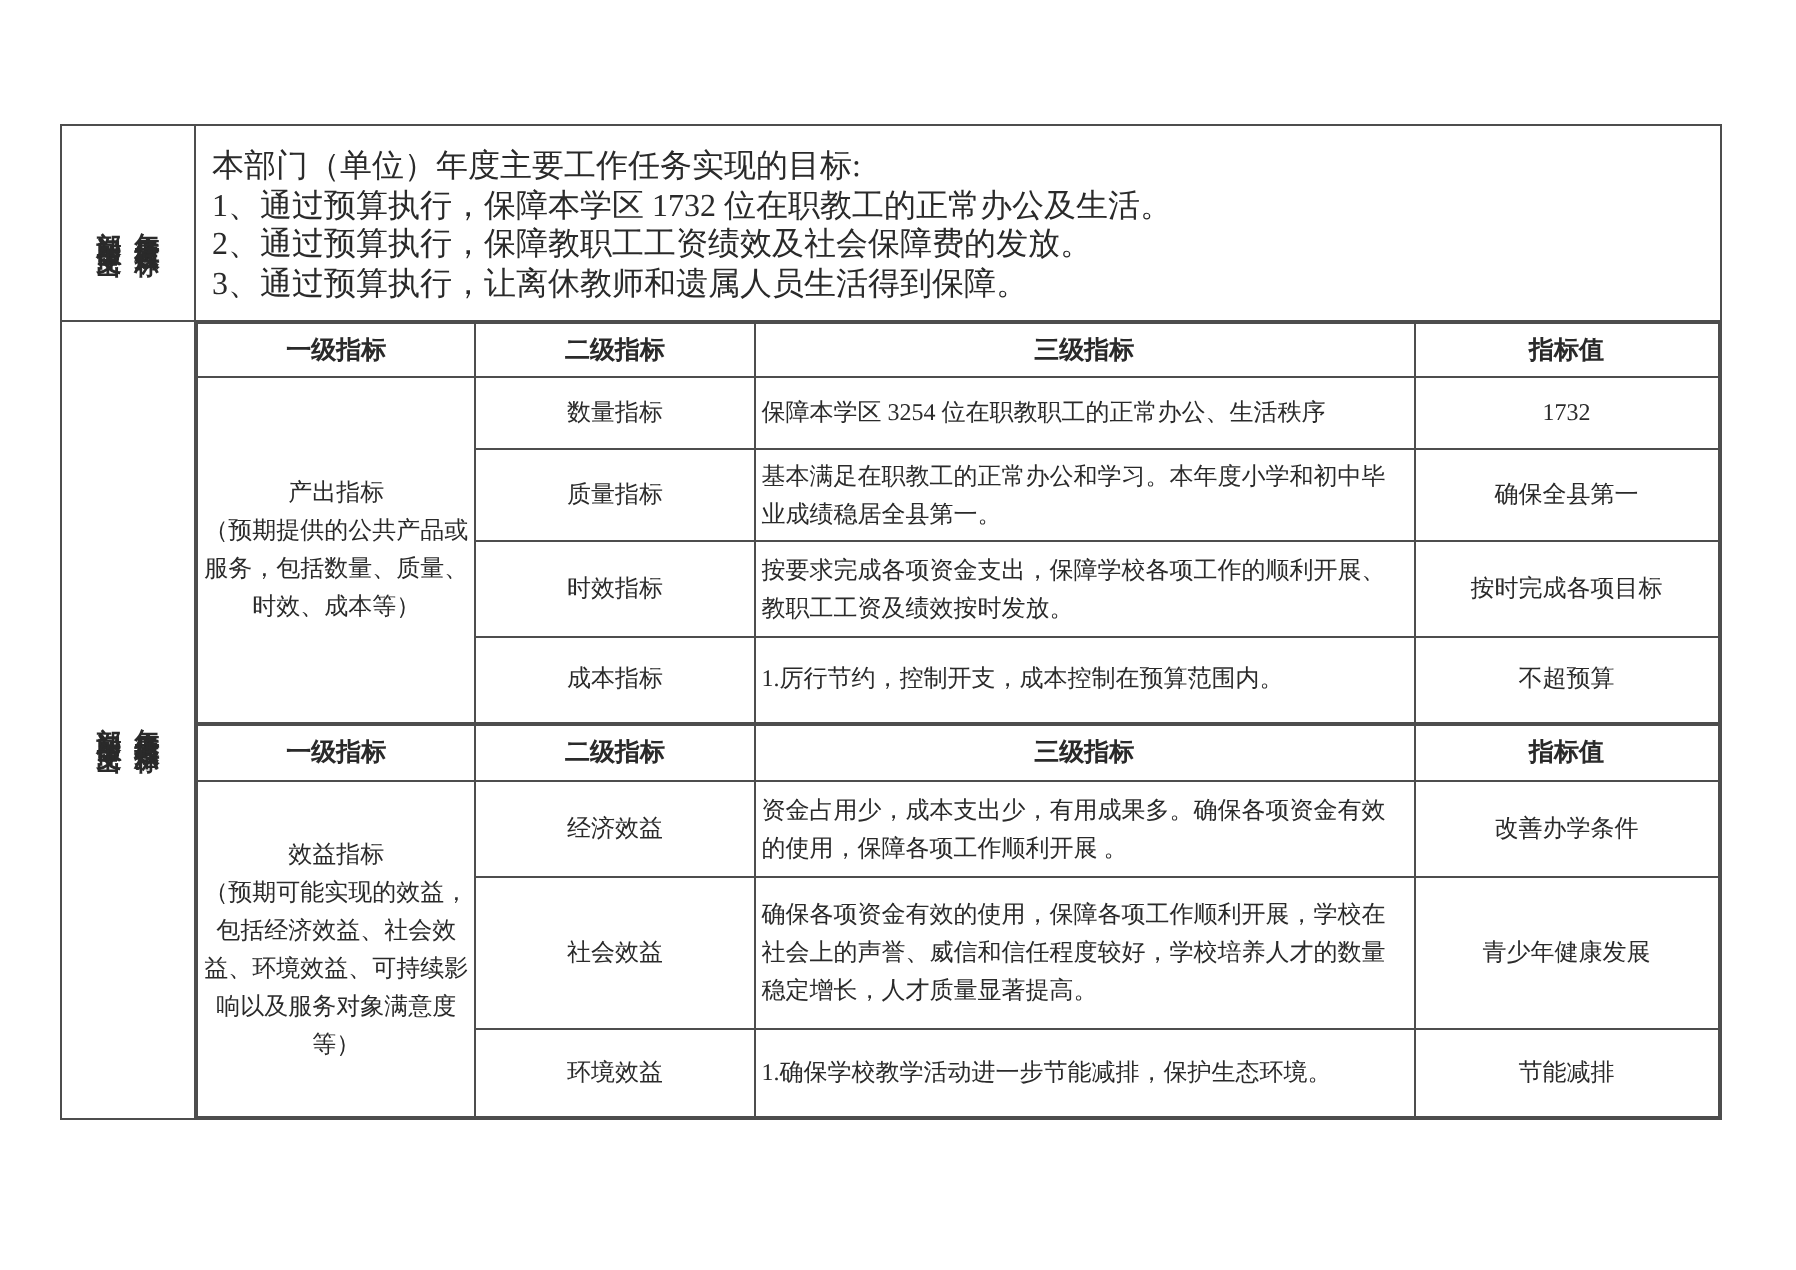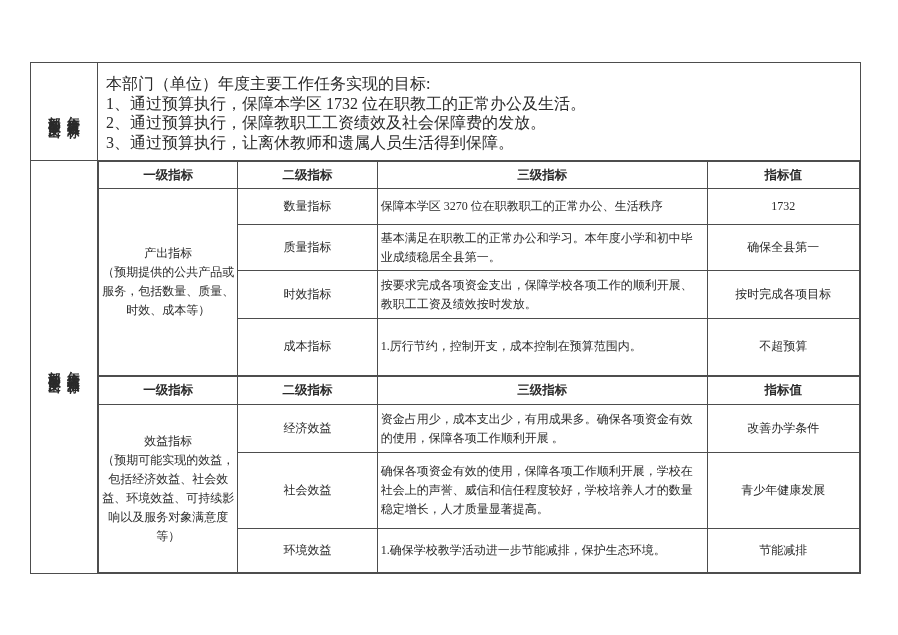--- a/index.html
+++ b/index.html
@@ -85,34 +85,34 @@
                 <th>三级指标</th>
                 <th>指标值</th>
               </tr>
 
               <tr style="height:36px;">
                 <td class="lvl1" rowspan="4">
                   <div>产出指标</div>
                   <div class="note">（预期提供的公共产品或服务，包括数量、质量、时效、成本等）</div>
                 </td>
                 <td class="lvl2">数量指标</td>
-                <td class="lvl3">保障本学区 3270 位在职教职工的正常办公、生活秩序</td>
+                <td class="lvl3">保障本学区 3254 位在职教职工的正常办公、生活秩序</td>
                 <td class="val">1732</td>
               </tr>
               <tr style="height:46px;">
                 <td class="lvl2">质量指标</td>
                 <td class="lvl3">基本满足在职教工的正常办公和学习。本年度小学和初中毕业成绩稳居全县第一。</td>
                 <td class="val">确保全县第一</td>
               </tr>
               <tr style="height:48px;">
                 <td class="lvl2">时效指标</td>
                 <td class="lvl3">按要求完成各项资金支出，保障学校各项工作的顺利开展、教职工工资及绩效按时发放。</td>
                 <td class="val">按时完成各项目标</td>
               </tr>
-              <tr style="height:57px;margin-top:44px;">
+              <tr style="height:43px;margin-top:44px;">
                 <td class="lvl2">成本指标</td>
                 <td class="lvl3">1.厉行节约，控制开支，成本控制在预算范围内。</td>
                 <td class="val">不超预算</td>
               </tr>
 
               <tr class="hrow2" style="height:29px;">
                 <th>一级指标</th>
                 <th>二级指标</th>
                 <th>三级指标</th>
                 <th>指标值</th>

